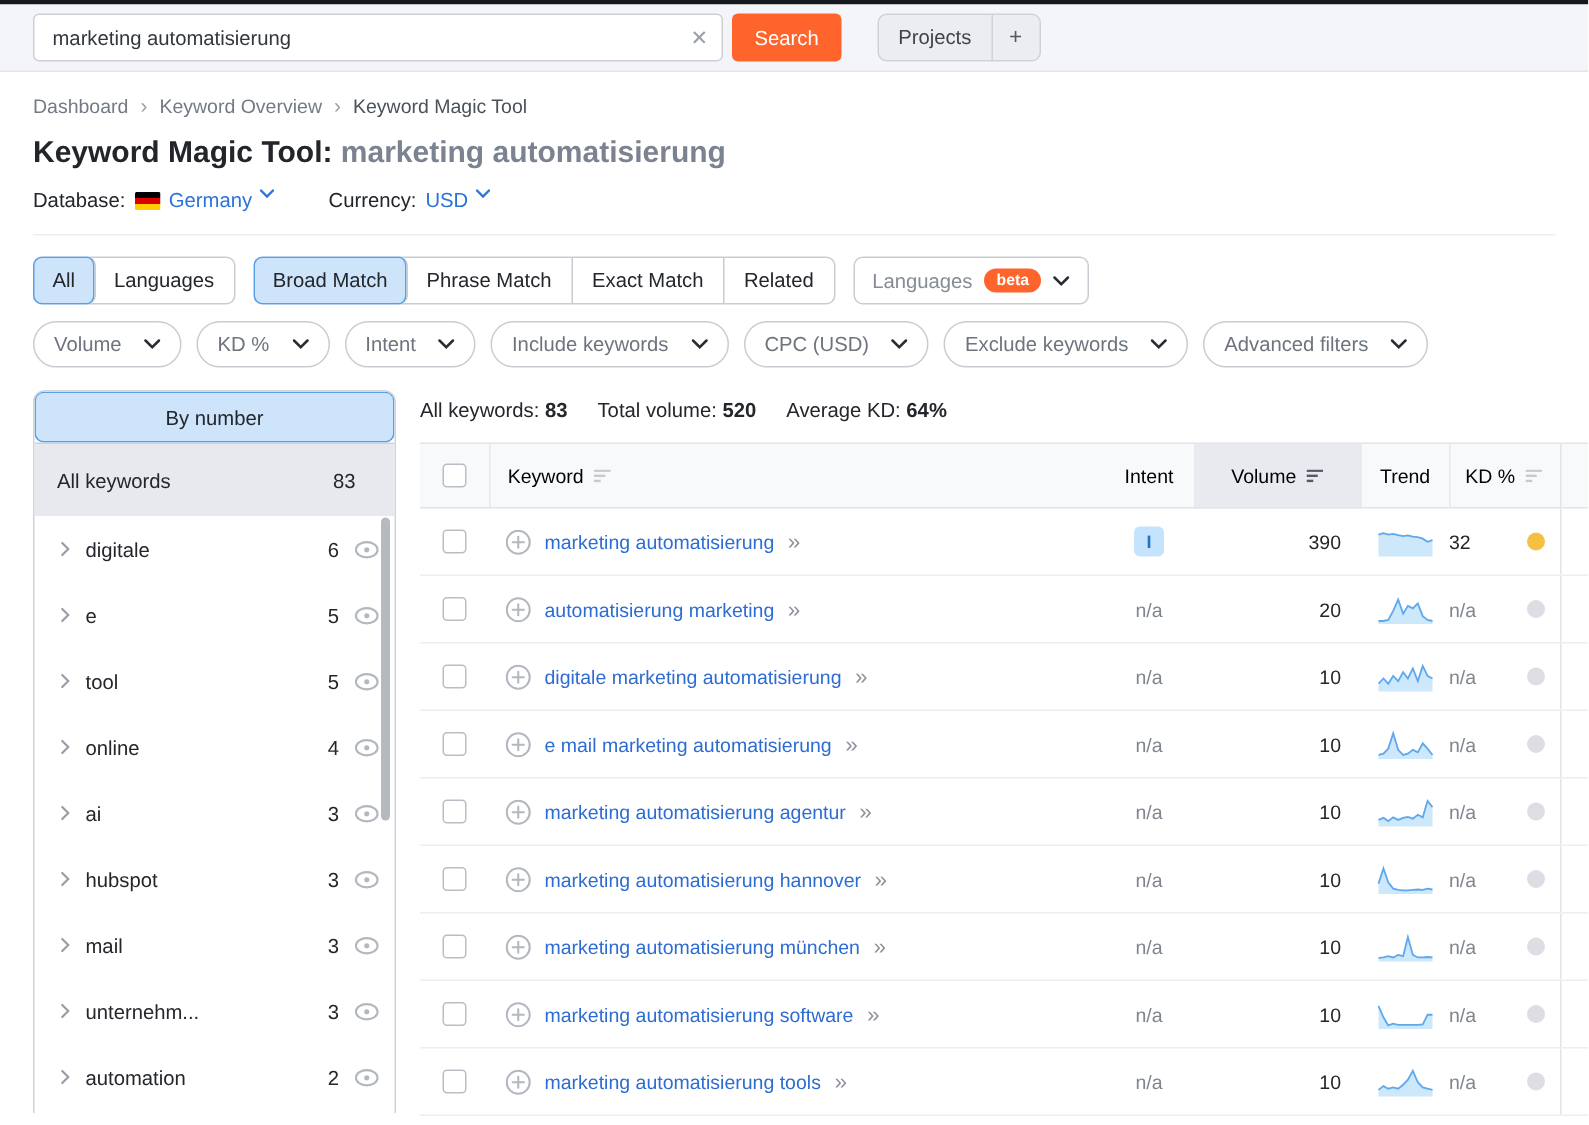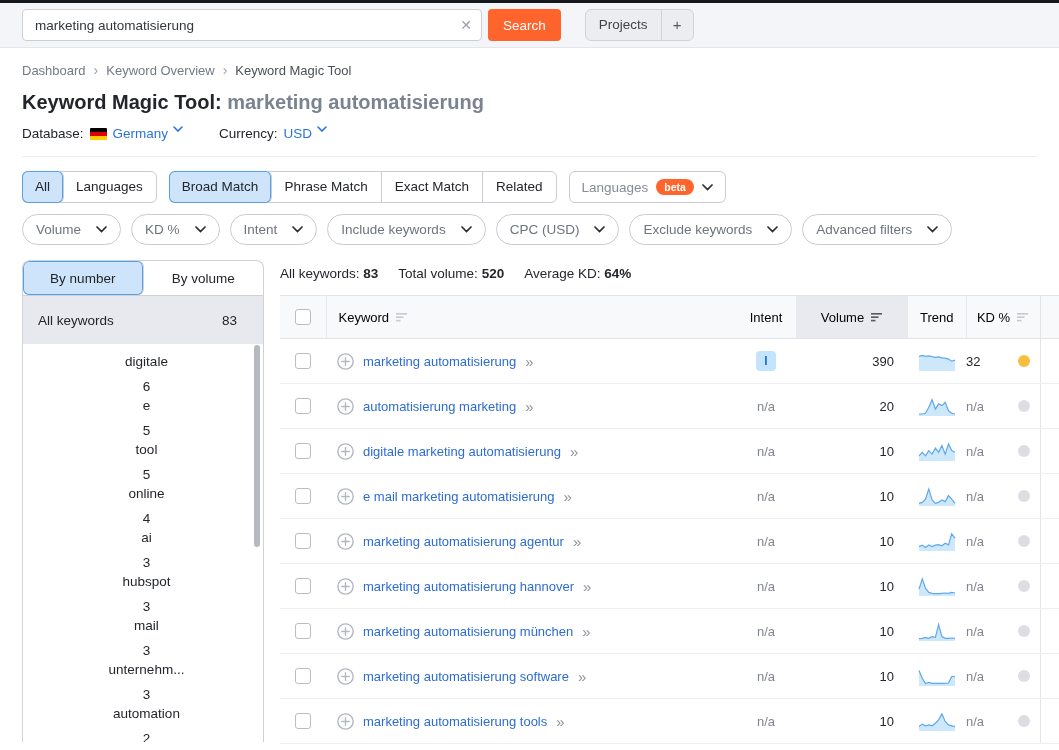--- a/index.html
+++ b/index.html
@@ -47,21 +47,21 @@
   .filter-pill { height:31px; border:1px solid #c9ccd2; border-radius:16px; padding:0 13px; display:flex; align-items:center; gap:15px; font-size:13.5px; color:#6e747e; cursor:pointer; white-space:nowrap; background:#fff; }
 
   .content { display:flex; padding:15px 0 0 22px; gap:16px; align-items:flex-start; }
 
   .sidebar { position:relative; width:242px; border:1px solid #cfd2d8; border-bottom:none; border-radius:8px 8px 0 0; height:482px; overflow:hidden; background:#fff; flex:none; }
   .side-toggle { display:flex; height:35px; border-bottom:1px solid #cfd2d8; }
   .tog { flex:1; text-align:center; line-height:35px; font-size:13.5px; color:#23262b; border-right:1px solid #cfd2d8; cursor:pointer; }
   .tog:last-child { border-right:none; }
   .tog.active { background:#cde4fb; box-shadow:inset 0 0 0 1px #57a0e6; border-radius:6px; }
   .all-row { height:48px; background:#e7e9ee; display:flex; align-items:center; justify-content:space-between; padding:0 26px 0 15px; font-size:13.5px; cursor:pointer; }
-  .group-row { height:44px; display:flex; align-items:center; padding:0 10px 0 17px; gap:10px; font-size:13.5px; cursor:pointer;flex-direction:column; }
+  .group-row { height:44px; display:flex; align-items:center; padding:0 10px 0 17px; gap:10px; font-size:13.5px; cursor:pointer; }
   .group-row .g-label { flex:1; color:#23262b; }
   .group-row .g-count { color:#23262b; }
   .sb-track { position:absolute; right:3px; top:84px; bottom:0; width:6px; }
   .sb-thumb { height:202px; background:#b7b9c0; border-radius:3px; }
 
   .main { flex:1; min-width:0; }
   .stats-bar { display:flex; gap:20px; font-size:13.5px; padding:6px 0 14px; align-items:center; }
   .stat .v { font-weight:bold; }
 
   table.kw-table { border-collapse:collapse; width:100%; table-layout:fixed; }
@@ -218,21 +218,20 @@
           <path d="M1 1l4.5 4.5L10 1" stroke="#2a2e34" stroke-width="1.7" fill="none" stroke-linecap="round"></path>
         </svg>
   </div>
 </div>
 
   <div class="content">
 
     <div class="sidebar">
       <div class="side-toggle" id="side-toggle">
           <div class="tog active">By number</div>
-          <div class="tog">By volume</div>
         </div>
       <div class="all-row">
         <span>All keywords</span>
         <span>83</span>
       </div>
       <div id="group-list">
   <div class="group-row">
     <svg width="7" height="10" viewBox="0 0 7 10">
               <path d="M1.5 1l4 4-4 4" stroke="#9aa0a8" stroke-width="1.5" fill="none" stroke-linecap="round"></path>
             </svg>

